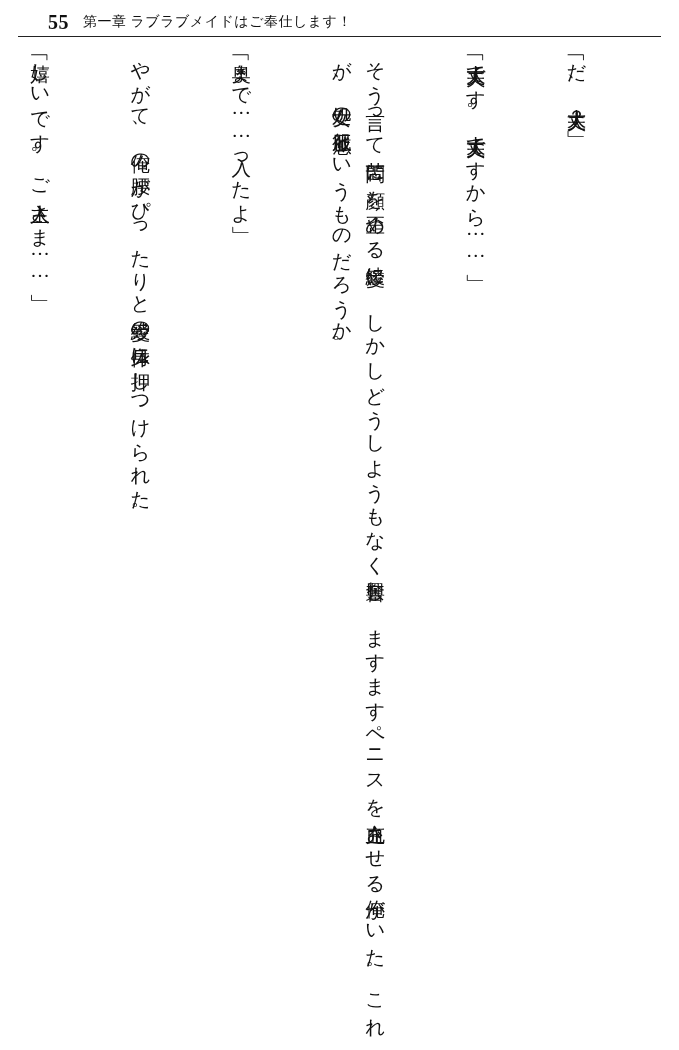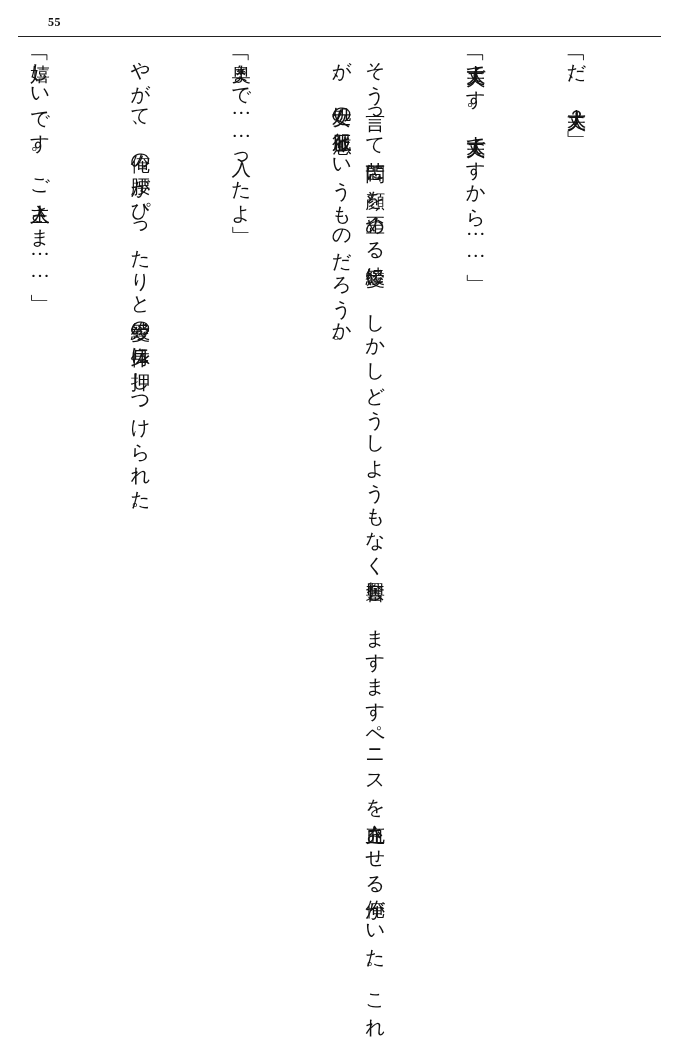--- a/index.html
+++ b/index.html
@@ -27,21 +27,21 @@
     top: 8px;
     left: 0;
     width: 679px;
     height: 28px;
     display: flex;
     align-items: center;
     box-sizing: border-box;
     padding-left: 48px;
   }
   .page-number {
-    font-size: 12px;
+    font-size: 20px;
     font-weight: bold;
     letter-spacing: 0.5px;
     margin-right: 14px;
     line-height: 1;
   }
   .chapter-title {
     font-size: 14px;
     letter-spacing: 0.5px;
     line-height: 1;
   }
@@ -80,20 +80,21 @@
     display: block;
   }
 </style>
 </head>
 <body>
 
 <div class="page">
 
   <div class="page-header">
     <span class="page-number">55</span>
+    <span class="chapter-title">第一章 ラブラブメイドはご奉仕します！</span>
   </div>
 
   <div class="header-rule"></div>
 
   <div class="body-area">
     <div class="vtext">
       <span class="vline">「だ、大丈夫？」</span>
       <span class="vline">「大丈夫です。大丈夫ですから……」</span>
       <span class="vline">そう言って苦悶に顔を歪める綾愛に、しかしどうしようもなく興奮し、ますますペニスを充血させる俺がいた。これが、処女の征服感というものだろうか。</span>
       <span class="vline">「奥まで……入ったよ」</span>

